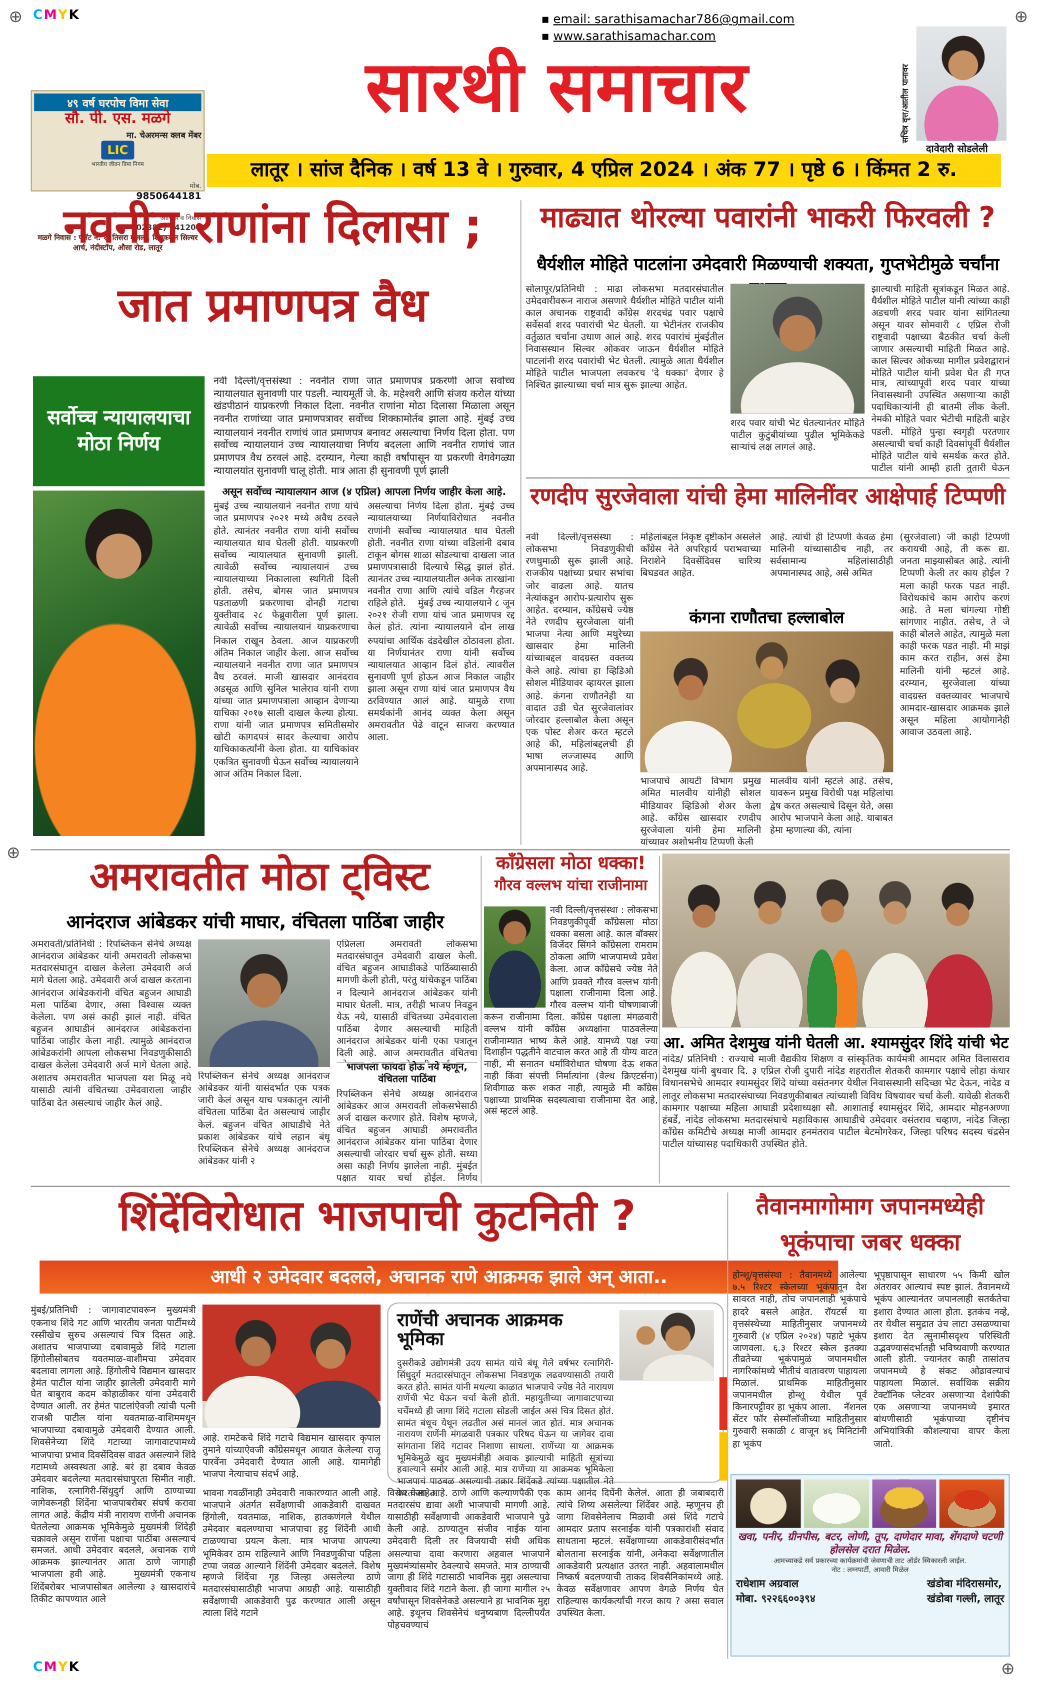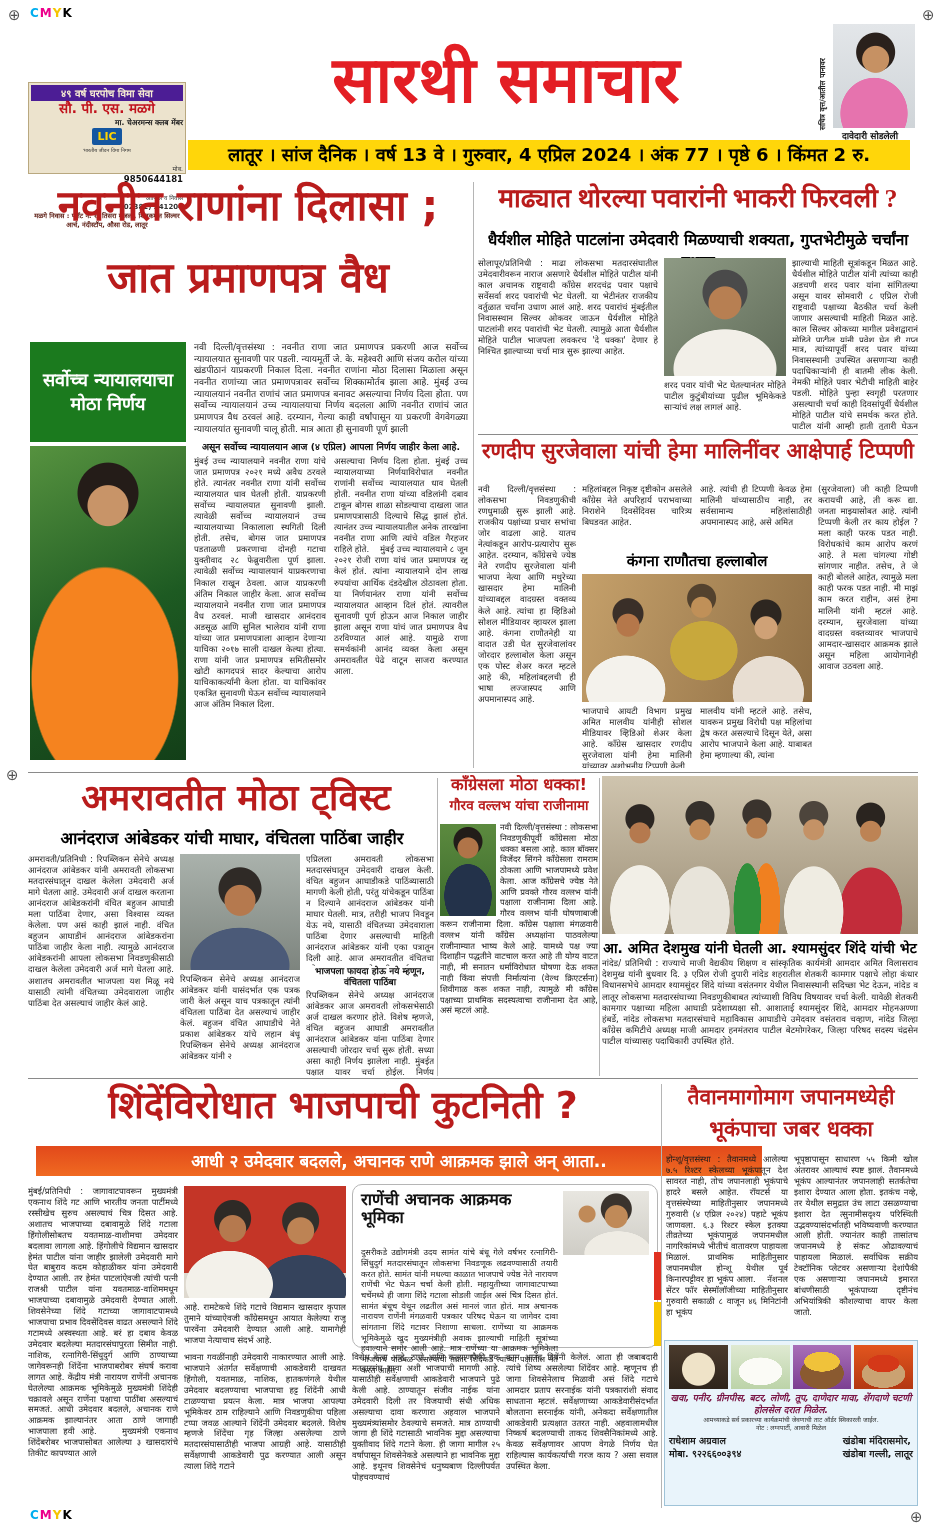--- a/index.html
+++ b/index.html
@@ -10,21 +10,21 @@
   .hl{font-weight:bold;color:#b91c1c;text-align:center;line-height:1.12;}
   .sub{font-weight:bold;color:#000;text-align:center;}
   .cross{color:#555;font-size:15px;line-height:1;}
   .cmyk{font-weight:bold;font-size:12px;letter-spacing:1px;}
   .cmyk .c{color:#00aeef}.cmyk .m{color:#ec008c}.cmyk .y{color:#f5c400}.cmyk .k{color:#000}
   .photo{background-repeat:no-repeat;background-size:cover;}
   .rule-h{border-top:1px solid #8a8a8a;}
   .rule-v{border-left:1px solid #b5b5b5;}
   
   .adbox{background:#ece3cd;border:1px solid #b9a87f;padding:2px;box-sizing:border-box;}
-  .adbox .ribbon{background:#4c1d95;color:#f7ecd2;font-weight:bold;font-size:10px;text-align:center;padding:1px 0;}
+  .adbox .ribbon{background:#0369a1;color:#f7ecd2;font-weight:bold;font-size:10px;text-align:center;padding:1px 0;}
   .adbox .nm{color:#c1121c;font-weight:bold;font-size:13.5px;text-align:center;line-height:1.15;}
   .adbox .mem{font-size:7.5px;font-weight:bold;text-align:right;color:#222;}
   .licrow{display:flex;align-items:center;gap:3px;margin-top:1px;flex-direction:column;}
   .licbadge{background:#1456a0;color:#ffd400;font-weight:bold;font-size:11px;padding:2px 5px;border-radius:2px;}
   .licsub{font-size:5px;color:#333;line-height:1.1;}
   .phn{font-size:8.5px;font-weight:bold;line-height:1.15;color:#111;}
   .phl{font-size:6px;color:#333;line-height:1.1;}
   .addr{font-size:6.6px;text-align:center;color:#5a1a10;line-height:1.25;margin-top:1px;font-weight:bold;}
   .masttitle{color:#e31e24;font-weight:bold;font-size:64px;text-align:center;line-height:1;}
   .contact{font-size:11px;color:#000;line-height:1.4;}
@@ -147,20 +147,24 @@
       <span style="margin-left:auto;text-align:right;">
         <span class="phl">मोब.</span>
         <span class="phn" style="display:block;">9850644181</span>
         <span class="phl">ऑफिस व निवास</span>
         <span class="phl" style="display:block;font-size:7px;font-weight:bold;">(02382) 241204</span>
       </span>
     </div>
     <div class="addr">मळगे निवास : फ्लॅट नं. १, तिसरा मजला, शिवकमल सिल्वर आर्च, नंदीस्टॉप, औसा रोड, लातूर</div>
   </div>
 
+  <div class="abs contact" style="left:492px;top:10px;">
+    <div><span>▪</span> <span class="lnk">email: sarathisamachar786@gmail.com</span></div>
+    <div><span>▪</span> <span class="lnk">www.sarathisamachar.com</span></div>
+  </div>
 
   <div class="abs masttitle" style="left:186px;top:48px;width:640px;">सारथी समाचार</div>
 
   <div class="abs vlabel" style="left:818px;top:30px;height:100px;">सचित्र वृत्त/आतील पानावर</div>
   <div class="abs photo ph-bhavana" style="left:833px;top:24px;width:82px;height:104px;"></div>
   <div class="abs photocap" style="left:818px;top:131px;width:104px;">
     <div>दावेदारी सोडलेली</div>
     <div>नाही : भावना गवळी</div>
   </div>
 
@@ -171,21 +175,21 @@
   <div class="abs greenbox" style="left:30px;top:342px;width:156px;height:100px;">सर्वोच्च न्यायालयाचा मोठा निर्णय</div>
   <div class="abs photo ph-navneet" style="left:30px;top:446px;width:156px;height:314px;"></div>
   <div class="abs body" style="left:194px;top:342px;width:274px;height:96px;font-size:9px;">नवी दिल्ली/वृत्तसंस्था : नवनीत राणा जात प्रमाणपत्र प्रकरणी आज सर्वोच्च न्यायालयात सुनावणी पार पडली. न्यायमूर्ती जे. के. महेश्वरी आणि संजय करोल यांच्या खंडपीठानं याप्रकरणी निकाल दिला. नवनीत राणांना मोठा दिलासा मिळाला असून नवनीत राणांच्या जात प्रमाणपत्रावर सर्वोच्च शिक्कामोर्तब झाला आहे. मुंबई उच्च न्यायालयानं नवनीत राणांचं जात प्रमाणपत्र बनावट असल्याचा निर्णय दिला होता. पण सर्वोच्च न्यायालयानं उच्च न्यायालयाचा निर्णय बदलला आणि नवनीत राणांचं जात प्रमाणपत्र वैध ठरवलं आहे. दरम्यान, गेल्या काही वर्षांपासून या प्रकरणी वेगवेगळ्या न्यायालयांत सुनावणी चालू होती. मात्र आता ही सुनावणी पूर्ण झाली</div>
   <div class="abs" style="left:194px;top:440px;width:274px;font-size:9.3px;font-weight:bold;text-align:center;">असून सर्वोच्च न्यायालयान आज (४ एप्रिल) आपला निर्णय जाहीर केला आहे.</div>
   <div class="abs body" style="left:194px;top:456px;width:132px;height:306px;">मुंबई उच्च न्यायालयाने नवनीत राणा यांचे जात प्रमाणपत्र २०२१ मध्ये अवैध ठरवले होते. त्यानंतर नवनीत राणा यांनी सर्वोच्च न्यायालयात धाव घेतली होती. याप्रकरणी सर्वोच्च न्यायालयात सुनावणी झाली. त्यावेळी सर्वोच्च न्यायालयानं उच्च न्यायालयाच्या निकालाला स्थगिती दिली होती. तसेच, बोगस जात प्रमाणपत्र पडताळणी प्रकरणाचा दोनही गटाचा युक्तीवाद २८ फेब्रुवारीला पूर्ण झाला. त्यावेळी सर्वोच्च न्यायालयानं याप्रकरणाचा निकाल राखून ठेवला. आज याप्रकरणी अंतिम निकाल जाहीर केला. आज सर्वोच्च न्यायालयाने नवनीत राणा जात प्रमाणपत्र वैध ठरवलं. माजी खासदार आनंदराव अडसूळ आणि सुनिल भालेराव यांनी राणा यांच्या जात प्रमाणपत्राला आव्हान देणाऱ्या याचिका २०१७ साली दाखल केल्या होत्या. राणा यांनी जात प्रमाणपत्र समितीसमोर खोटी कागदपत्रं सादर केल्याचा आरोप याचिकाकर्त्यांनी केला होता. या याचिकांवर एकत्रित सुनावणी घेऊन सर्वोच्च न्यायालयाने आज अंतिम निकाल दिला.</div>
   <div class="abs body" style="left:334px;top:456px;width:134px;height:306px;">असल्याचा निर्णय दिला होता. मुंबई उच्च न्यायालयाच्या निर्णयाविरोधात नवनीत राणांनी सर्वोच्च न्यायालयात धाव घेतली होती. नवनीत राणा यांच्या वडिलांनी दबाव टाकून बोगस शाळा सोडल्याचा दाखला जात प्रमाणपत्रासाठी दिल्याचे सिद्ध झालं होतं. त्यानंतर उच्च न्यायालयातील अनेक तारखांना नवनीत राणा आणि त्यांचे वडिल गैरहजर राहिले होते.
 &nbsp;&nbsp;&nbsp;मुंबई उच्च न्यायालयाने ८ जून २०२१ रोजी राणा यांचं जात प्रमाणपत्र रद्द केलं होतं. त्यांना न्यायालयाने दोन लाख रुपयांचा आर्थिक दंडदेखील ठोठावला होता. या निर्णयानंतर राणा यांनी सर्वोच्च न्यायालयात आव्हान दिलं होतं. त्यावरील सुनावणी पूर्ण होऊन आज निकाल जाहीर झाला असून राणा यांचं जात प्रमाणपत्र वैध ठरविण्यात आलं आहे. यामुळे राणा समर्थकांनी आनंद व्यक्त केला असून अमरावतीत पेढे वाटून साजरा करण्यात आला.</div>
 
   <div class="abs rule-v" style="left:473px;top:182px;height:586px;"></div>
 
-  <div class="abs hl" style="left:478px;top:184px;width:440px;font-size:26px;font-family:Liberation Serif, serif;">माढ्यात थोरल्या पवारांनी भाकरी फिरवली ?</div>
+  <div class="abs hl" style="left:478px;top:184px;width:440px;font-size:26px;">माढ्यात थोरल्या पवारांनी भाकरी फिरवली ?</div>
   <div class="abs sub" style="left:478px;top:228px;width:440px;font-size:15.5px;">धैर्यशील मोहिते पाटलांना उमेदवारी मिळण्याची शक्यता, गुप्तभेटीमुळे चर्चांना उधाण</div>
   <div class="abs body" style="left:478px;top:258px;width:180px;height:172px;">सोलापूर/प्रतिनिधी : माढा लोकसभा मतदारसंघातील उमेदवारीवरून नाराज असणारे धैर्यशील मोहिते पाटील यांनी काल अचानक राष्ट्रवादी काँग्रेस शरदचंद्र पवार पक्षाचे सर्वेसर्वा शरद पवारांची भेट घेतली. या भेटीनंतर राजकीय वर्तुळात चर्चांना उधाण आलं आहे. शरद पवारांचं मुंबईतील निवासस्थान सिल्वर ओकवर जाऊन धैर्यशील मोहिते पाटलांनी शरद पवारांची भेट घेतली. त्यामुळे आता धैर्यशील मोहिते पाटील भाजपला लवकरच 'दे धक्का' देणार हे निश्चित झाल्याच्या चर्चा मात्र सुरू झाल्या आहेत.</div>
   <div class="abs photo ph-madha" style="left:664px;top:258px;width:122px;height:118px;"></div>
   <div class="abs body" style="left:664px;top:380px;width:122px;height:50px;">शरद पवार यांची भेट घेतल्यानंतर मोहिते पाटील कुटुंबीयांच्या पुढील भूमिकेकडे साऱ्यांचं लक्ष लागलं आहे.</div>
   <div class="abs body" style="left:792px;top:258px;width:126px;height:84px;">झाल्याची माहिती सूत्रांकडून मिळत आहे. धैर्यशील मोहिते पाटील यांनी त्यांच्या काही अडचणी शरद पवार यांना सांगितल्या असून यावर सोमवारी ८ एप्रिल रोजी राष्ट्रवादी पक्षाच्या बैठकीत चर्चा केली जाणार असल्याची माहिती मिळत आहे. काल सिल्वर ओकच्या मागील प्रवेशद्वारानं मोहिते पाटील यांनी प्रवेश घेत ही गुप्त बैठक घेतल्याची चर्चा आहे. मोहिते पाटील यांनी ही बैठक गुप्त ठेवण्याचा प्रयत्न केला होता.</div>
   <div class="abs body" style="left:792px;top:344px;width:126px;height:86px;">मात्र, त्यांच्यापूर्वी शरद पवार यांच्या निवासस्थानी उपस्थित असणाऱ्या काही पदाधिकाऱ्यांनी ही बातमी लीक केली. नेमकी मोहिते पवार भेटीची माहिती बाहेर पडली. मोहिते पुन्हा स्वगृही परतणार असल्याची चर्चा काही दिवसांपूर्वी धैर्यशील मोहिते पाटील यांचे समर्थक करत होते. पाटील यांनी आम्ही हाती तुतारी घेऊन धैर्यशील यांना लोकसभा मतदारसंघात उतरवणार असल्याचं सांगितल्याने चर्चांना वेग आला होता.</div>
   <div class="abs rule-h" style="left:478px;top:434px;width:440px;"></div>
 
   <div class="abs hl" style="left:478px;top:440px;width:440px;font-size:21px;">रणदीप सुरजेवाला यांची हेमा मालिनींवर आक्षेपार्ह टिप्पणी</div>
   <div class="abs body" style="left:478px;top:484px;width:98px;height:284px;">नवी दिल्ली/वृत्तसंस्था : लोकसभा निवडणुकीची रणधुमाळी सुरू झाली आहे. राजकीय पक्षांच्या प्रचार सभांचा जोर वाढला आहे. यातच नेत्यांकडून आरोप-प्रत्यारोप सुरू आहेत. दरम्यान, काँग्रेसचे ज्येष्ठ नेते रणदीप सुरजेवाला यांनी भाजपा नेत्या आणि मथुरेच्या खासदार हेमा मालिनी यांच्याबद्दल वादग्रस्त वक्तव्य केले आहे. त्यांचा हा व्हिडिओ सोशल मीडियावर व्हायरल झाला आहे. कंगना राणौतनेही या वादात उडी घेत सुरजेवालांवर जोरदार हल्लाबोल केला असून एक पोस्ट शेअर करत म्हटले आहे की, महिलांबद्दलची ही भाषा लज्जास्पद आणि अपमानास्पद आहे.</div>
@@ -227,21 +231,21 @@
 
   <div class="abs hl" style="left:28px;top:1084px;width:630px;font-size:38px;">शिंदेंविरोधात भाजपाची कुटनिती ?</div>
   <div class="abs orangebar" style="left:36px;top:1146px;width:726px;height:30px;">आधी २ उमेदवार बदलले, अचानक राणे आक्रमक झाले अन् आता..</div>
   <div class="abs body" style="left:28px;top:1186px;width:150px;height:348px;font-size:8.4px;">मुंबई/प्रतिनिधी : जागावाटपावरून मुख्यमंत्री एकनाथ शिंदे गट आणि भारतीय जनता पार्टीमध्ये रस्सीखेच सुरुच असल्याचं चित्र दिसत आहे. अशातच भाजपाच्या दबावामुळे शिंदे गटाला हिंगोलीसोबतच यवतमाळ-वाशीमचा उमेदवार बदलावा लागला आहे. हिंगोलीचे विद्यमान खासदार हेमंत पाटील यांना जाहीर झालेली उमेदवारी मागे घेत बाबुराव कदम कोहाळीकर यांना उमेदवारी देण्यात आली. तर हेमंत पाटलांऐवजी त्यांची पत्नी राजश्री पाटील यांना यवतमाळ-वाशिममधून भाजपाच्या दबावामुळे उमेदवारी देण्यात आली. शिवसेनेच्या शिंदे गटाच्या जागावाटपामध्ये भाजपाचा प्रभाव दिवसेंदिवस वाढत असल्याने शिंदे गटामध्ये अस्वस्थता आहे. बरं हा दबाव केवळ उमेदवार बदलेल्या मतदारसंघापुरता सिमीत नाही. नाशिक, रत्नागिरी-सिंधुदुर्ग आणि ठाण्याच्या जागेवरूनही शिंदेंना भाजपाबरोबर संघर्ष करावा लागत आहे. केंद्रीय मंत्री नारायण राणेंनी अचानक घेतलेल्या आक्रमक भूमिकेमुळे मुख्यमंत्री शिंदेही चक्रावले असून राणेंना पक्षाचा पाठींबा असल्याचं समजतं. आधी उमेदवार बदलले, अचानक राणे आक्रमक झाल्यानंतर आता ठाणे जागाही भाजपाला हवी आहे.
 &nbsp;&nbsp;&nbsp;मुख्यमंत्री एकनाथ शिंदेंबरोबर भाजपासोबत आलेल्या ३ खासदारांचे तिकीट कापण्यात आले</div>
   <div class="abs photo ph-shindefad" style="left:184px;top:1186px;width:162px;height:112px;"></div>
   <div class="abs body" style="left:184px;top:1302px;width:162px;height:46px;font-size:8.4px;">आहे. रामटेकचे शिंदे गटाचे विद्यमान खासदार कृपाल तुमाने यांच्याऐवजी काँग्रेसमधून आयात केलेल्या राजू पारवेंना उमेदवारी देण्यात आली आहे. यामागेही भाजपा नेत्याचाच संदर्भ आहे.</div>
   <div class="abs body" style="left:184px;top:1352px;width:162px;height:182px;font-size:8.4px;">भावना गवळींनाही उमेदवारी नाकारण्यात आली आहे. भाजपाने अंतर्गत सर्वेक्षणाची आकडेवारी दाखवत हिंगोली, यवतमाळ, नाशिक, हातकणंगले येथील उमेदवार बदलण्याचा भाजपाचा हट्ट शिंदेंनी आधी टाळण्याचा प्रयत्न केला. मात्र भाजपा आपल्या भूमिकेवर ठाम राहिल्याने आणि निवडणुकीचा पहिला टप्पा जवळ आल्याने शिंदेंनी उमेदवार बदलले. विशेष म्हणजे शिंदेंचा गृह जिल्हा असलेल्या ठाणे मतदारसंघासाठीही भाजपा आग्रही आहे. यासाठीही सर्वेक्षणाची आकडेवारी पुढ करण्यात आली असून त्याला शिंदे गटाने</div>
   <div class="abs ranebox" style="left:352px;top:1184px;width:306px;height:164px;">
     <span class="photo ph-rane" style="float:right;width:86px;height:64px;margin:0 0 3px 5px;display:block;"></span>
-    <div style="font-size:16.5px;font-weight:bold;line-height:1.1;margin-bottom:20px;">राणेंची अचानक आक्रमक भूमिका</div>
+    <div style="font-size:16.5px;font-weight:bold;line-height:1.1;margin-bottom:7px;">राणेंची अचानक आक्रमक भूमिका</div>
     <div class="body" style="font-size:8.2px;">दुसरीकडे उद्योगमंत्री उदय सामंत यांचे बंधू गेले वर्षभर रत्नागिरी-सिंधुदुर्ग मतदारसंघातून लोकसभा निवडणूक लढवण्यासाठी तयारी करत होते. सामंत यांनी मधल्या काळात भाजपाचे ज्येष्ठ नेते नारायण राणेंची भेट घेऊन चर्चा केली होती. महायुतीच्या जागावाटपाच्या चर्चेमध्ये ही जागा शिंदे गटाला सोडली जाईल असं चित्र दिसत होतं. सामंत बंधूच येथून लढतील असं मानलं जात होतं. मात्र अचानक नारायण राणेंनी मंगळवारी पत्रकार परिषद घेऊन या जागेवर दावा सांगताना शिंदे गटावर निशाणा साधला. राणेंच्या या आक्रमक भूमिकेमुळे खुद मुख्यमंत्रीही अवाक झाल्याची माहिती सूत्रांच्या हवाल्याने समोर आली आहे. मात्र राणेंच्या या आक्रमक भूमिकेला भाजपाचं पाठबळ असल्याची तक्रार शिंदेंकडे त्यांच्या पक्षातील नेते करत आहेत.</div>
   </div>
   <div class="abs body" style="left:352px;top:1352px;width:148px;height:182px;font-size:8.4px;">विरोध केला आहे. ठाणे आणि कल्याणपैकी एक मतदारसंघ द्यावा अशी भाजपाची मागणी आहे. यासाठीही सर्वेक्षणाची आकडेवारी भाजपाने पुढे केली आहे. ठाण्यातून संजीव नाईक यांना उमेदवारी दिली तर विजयाची संधी अधिक असल्याचा दावा करणारा अहवाल भाजपाने मुख्यमंत्र्यांसमोर ठेवल्याचे समजते. मात्र ठाण्याची जागा ही शिंदे गटासाठी भावनिक मुद्दा असल्याचा युक्तीवाद शिंदे गटाने केला. ही जागा मागील २५ वर्षांपासून शिवसेनेकडे असल्याने हा भावनिक मुद्दा आहे. इथूनच शिवसेनेचं धनुष्यबाण दिल्लीपर्यंत पोहचवण्याचं</div>
   <div class="abs body" style="left:506px;top:1352px;width:152px;height:182px;font-size:8.4px;">काम आनंद दिघेंनी केलेलं. आता ही जबाबदारी त्यांचे शिष्य असलेल्या शिंदेंवर आहे. म्हणूनच ही जागा शिवसेनेलाच मिळावी असं शिंदे गटाचे आमदार प्रताप सरनाईक यांनी पत्रकारांशी संवाद साधताना म्हटलं. सर्वेक्षणाच्या आकडेवारीसंदर्भांत बोलताना सरनाईक यांनी, अनेकदा सर्वेक्षणातील आकडेवारी प्रत्यक्षात उतरत नाही. अहवालामधील निष्कर्ष बदलण्याची ताकद शिवसैनिकांमध्ये आहे. केवळ सर्वेक्षणावर आपण वेगळे निर्णय घेत राहिल्यास कार्यकर्त्यांची गरज काय ? असा सवाल उपस्थित केला.</div>
 
   <div class="abs rule-v" style="left:661px;top:1084px;height:424px;"></div>
   <div class="abs strip" style="left:654px;top:1252px;height:48px;background:#e03020;"></div>
   <div class="abs strip" style="left:654px;top:1302px;height:44px;background:#f7c600;"></div>
 
   <div class="abs hl" style="left:664px;top:1118px;width:254px;font-size:21px;">भूकंपाचा जबर धक्का</div>

